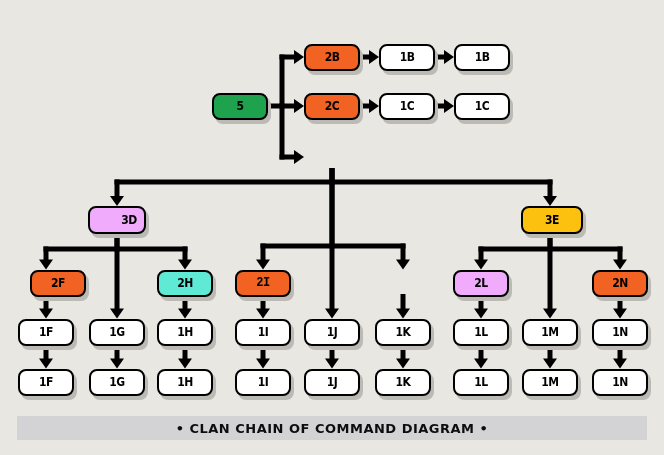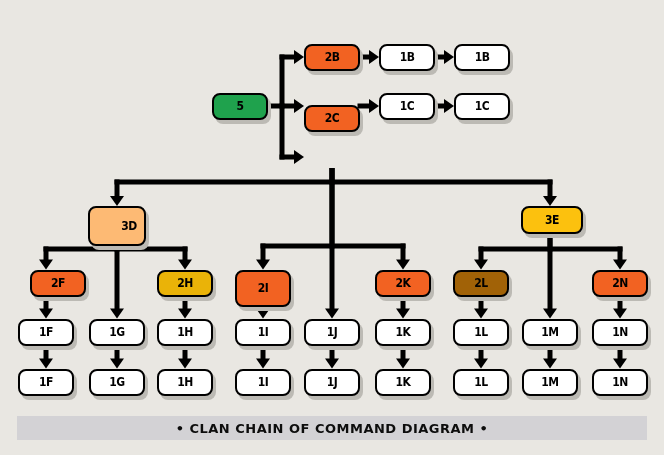--- a/index.html
+++ b/index.html
@@ -108,30 +108,29 @@
       <line x1="620" y1="249" x2="620" y2="260.5" stroke="#000000" stroke-width="5" stroke-linecap="square"></line>
       <polygon points="613,259.5 627,259.5 620,269.5" fill="#000000"></polygon>
       <line x1="550" y1="234" x2="550" y2="309.5" stroke="#000000" stroke-width="5" stroke-linecap="square"></line>
       <polygon points="543,308.5 557,308.5 550,318.5" fill="#000000"></polygon>
     </svg>
   <div id="nodes">
       <div class="node" style="left: 212px; top: 92.5px; width: 56px; height: 27px; background: rgb(31, 162, 77);">5</div>
       <div class="node" style="left: 304px; top: 43.5px; width: 56px; height: 27px; background: rgb(242, 98, 34);">2B</div>
       <div class="node" style="left: 379px; top: 43.5px; width: 56px; height: 27px; background: rgb(255, 255, 255);">1B</div>
       <div class="node" style="left: 454px; top: 43.5px; width: 56px; height: 27px; background: rgb(255, 255, 255);">1B</div>
-      <div class="node" style="left: 304px; top: 92.5px; width: 56px; height: 27px; background: rgb(242, 98, 34); margin-top: 12px;">2C</div>
+      <div class="node" style="left: 304px; top: 92.5px; width: 56px; height: 27px; background: rgb(242, 98, 34);">2C</div>
       <div class="node" style="left: 379px; top: 92.5px; width: 56px; height: 27px; background: rgb(255, 255, 255);">1C</div>
       <div class="node" style="left: 454px; top: 92.5px; width: 56px; height: 27px; background: rgb(255, 255, 255);">1C</div>
-      <div class="node" style="left: 88px; top: 206px; width: 58px; height: 40px; background: #fdba74; padding-left: 24px;">3D</div>
+      <div class="node" style="left: 88px; top: 206px; width: 58px; height: 28px; background: #f0abfc; padding-left: 24px;">3D</div>
       <div class="node" style="left: 521px; top: 206px; width: 62px; height: 28px; background: rgb(252, 193, 14);">3E</div>
       <div class="node" style="left: 30px; top: 269.5px; width: 56px; height: 27px; background: rgb(242, 98, 34);">2F</div>
-      <div class="node" style="left: 157px; top: 269.5px; width: 56px; height: 27px; background: #eab308;">2H</div>
-      <div class="node" style="left: 235px; top: 269.5px; width: 56px; height: 37px; background: rgb(242, 98, 34);">2I</div>
-      <div class="node" style="left: 375px; top: 269.5px; width: 56px; height: 27px; background: rgb(242, 98, 34);">2K</div>
-      <div class="node" style="left: 453px; top: 269.5px; width: 56px; height: 27px; background: #a16207;">2L</div>
+      <div class="node" style="left: 157px; top: 269.5px; width: 56px; height: 27px; background: #5eead4;">2H</div>
+      <div class="node" style="left: 235px; top: 269.5px; width: 56px; height: 27px; background: rgb(242, 98, 34); font-family: Liberation Mono, monospace;">2I</div>
+      <div class="node" style="left: 453px; top: 269.5px; width: 56px; height: 27px; background: #f0abfc;">2L</div>
       <div class="node" style="left: 592px; top: 269.5px; width: 56px; height: 27px; background: rgb(242, 98, 34);">2N</div>
       <div class="node" style="left: 18px; top: 318.5px; width: 56px; height: 27px; background: rgb(255, 255, 255);">1F</div>
       <div class="node" style="left: 89px; top: 318.5px; width: 56px; height: 27px; background: rgb(255, 255, 255);">1G</div>
       <div class="node" style="left: 157px; top: 318.5px; width: 56px; height: 27px; background: rgb(255, 255, 255);">1H</div>
       <div class="node" style="left: 235px; top: 318.5px; width: 56px; height: 27px; background: rgb(255, 255, 255);">1I</div>
       <div class="node" style="left: 304px; top: 318.5px; width: 56px; height: 27px; background: rgb(255, 255, 255);">1J</div>
       <div class="node" style="left: 375px; top: 318.5px; width: 56px; height: 27px; background: rgb(255, 255, 255);">1K</div>
       <div class="node" style="left: 453px; top: 318.5px; width: 56px; height: 27px; background: rgb(255, 255, 255);">1L</div>
       <div class="node" style="left: 522px; top: 318.5px; width: 56px; height: 27px; background: rgb(255, 255, 255);">1M</div>
       <div class="node" style="left: 592px; top: 318.5px; width: 56px; height: 27px; background: rgb(255, 255, 255);">1N</div>

